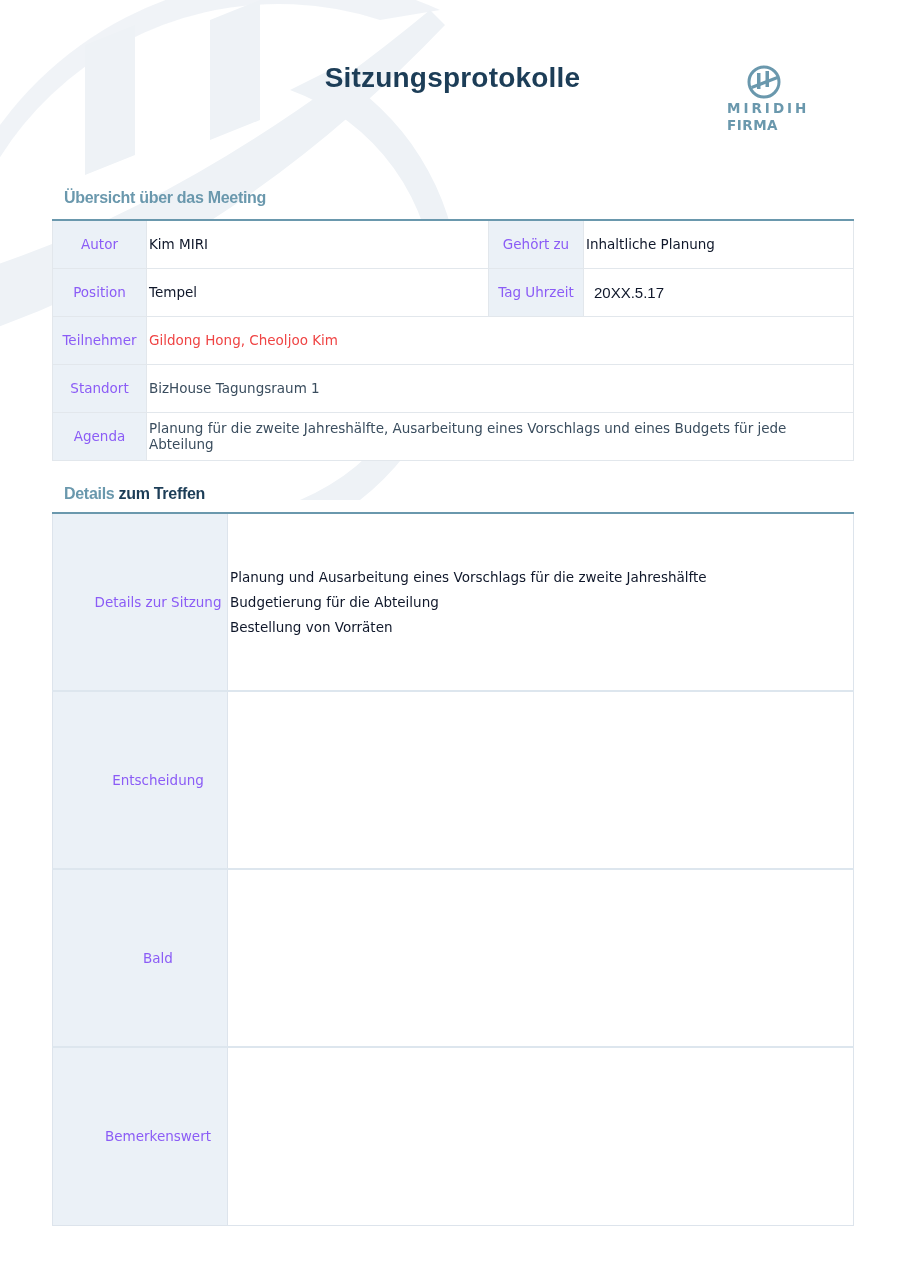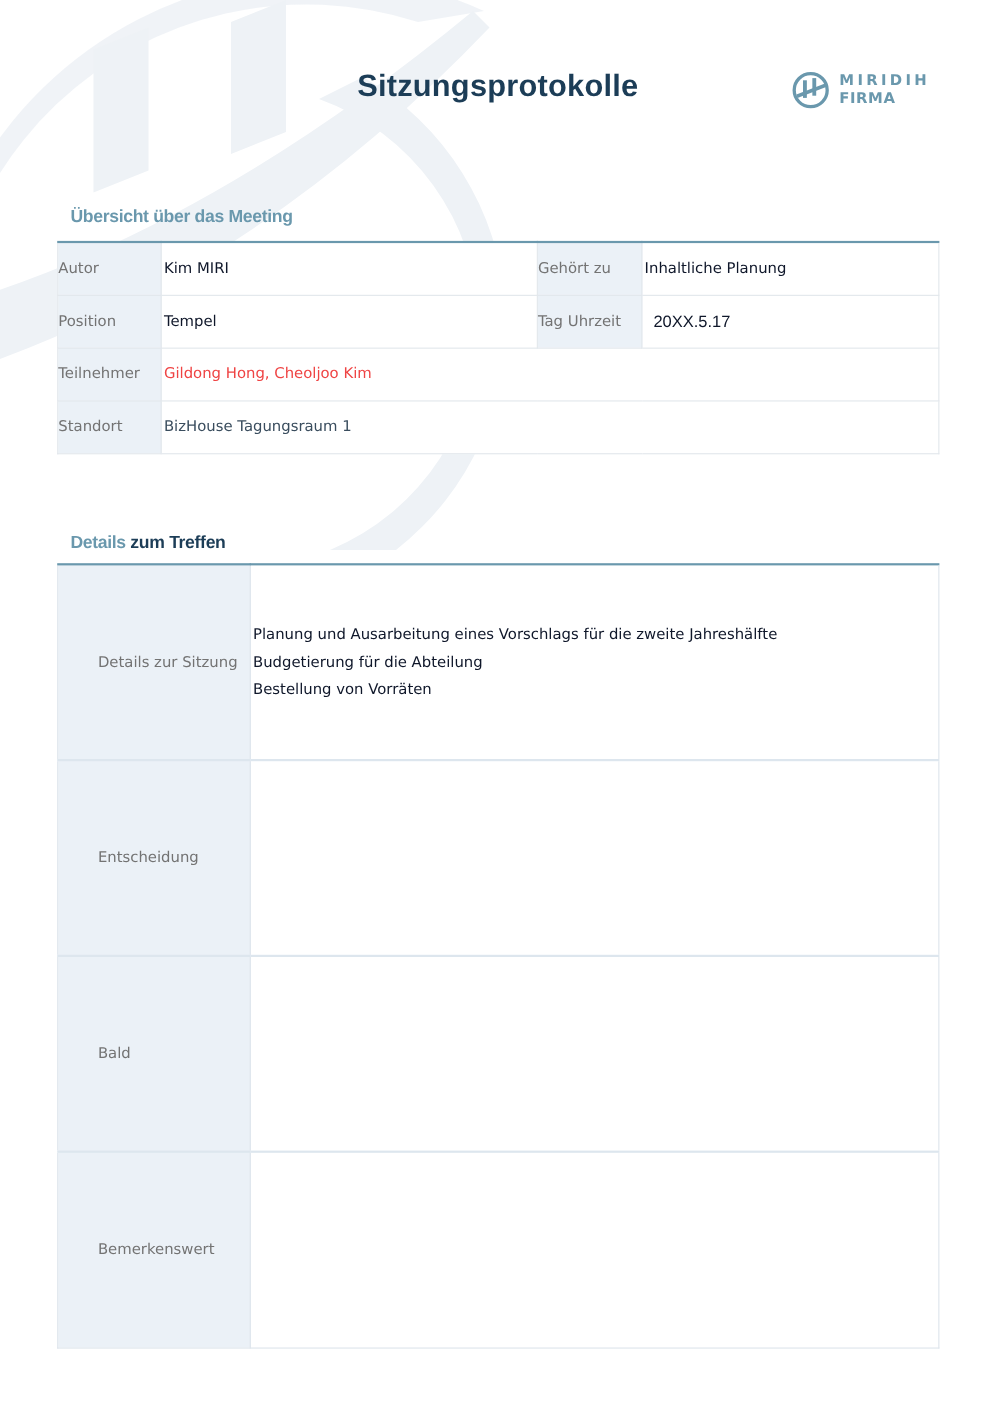--- a/index.html
+++ b/index.html
@@ -7,36 +7,36 @@
     body { position: relative; font-family: "DejaVu Sans", sans-serif; color: #1f2d3a; }
 
     .watermark { position: absolute; left: 0; top: 0; width: 520px; height: 520px; pointer-events: none; }
 
     .title {
       position: absolute; left: 0; width: 905px; top: 62px; text-align: center;
       font-family: "Liberation Sans", sans-serif; font-weight: bold; font-size: 28px; color: #1c3d57;
       letter-spacing: 0.2px;
     }
 
-    .logo { position: absolute; left: 719px; top: 64px; display: flex; align-items: center; }
+    .logo { position: absolute; left: 719px; top: 64px; display: flex; align-items: center; flex-direction: column; }
     .logo svg { width: 36px; height: 36px; }
     .logo-text { margin-left: 8px; font-family: "DejaVu Sans", sans-serif; font-weight: bold; color: #6a98ad; line-height: 17px; }
     .logo-text .l1 { font-size: 13.5px; letter-spacing: 3px; }
     .logo-text .l2 { font-size: 13.5px; letter-spacing: 0.5px; }
 
     .section-title {
       position: absolute; left: 64px; font-family: "Liberation Sans", sans-serif; font-weight: bold;
       font-size: 16px; letter-spacing: -0.3px;
     }
     .section-title .accent { color: #6a98ad; }
     .section-title .dark { color: #1c3d57; }
 
     table { position: absolute; border-collapse: collapse; background: #ffffff; }
     td { border: 1px solid #e2e7ec; font-size: 13.5px; font-family: "DejaVu Sans", sans-serif; }
-    td.label { background: #ebf1f7; color: #737373; text-align: left; }
+    td.label { background: #ebf1f7; color: #8b5cf6; text-align: center; }
     td.value { color: #0f172a; padding-left: 2px; }
 
     .overview { left: 52px; top: 219px; width: 802px; border-top: 2px solid #6a98ad; }
     .overview tr { height: 48px; }
     .overview td.label { width: 94px; }
     .overview td.label2 { width: 95px; }
 
     .details { left: 52px; top: 512px; width: 802px; border-top: 2px solid #6a98ad; }
     .details tr { height: 178px; }
     .details td.label { width: 175px; padding-left: 36px; }
@@ -93,20 +93,24 @@
     <td class="value date-val">20XX.5.17</td>
   </tr>
   <tr>
     <td class="label">Teilnehmer</td>
     <td class="value" colspan="3" style="color:#ef4444;">Gildong Hong, Cheoljoo Kim</td>
   </tr>
   <tr>
     <td class="label">Standort</td>
     <td class="value" colspan="3" style="color:#3a4d5e;">BizHouse Tagungsraum 1</td>
   </tr>
+  <tr>
+    <td class="label">Agenda</td>
+    <td class="value" colspan="3" style="color:#3a4d5e;">Planung für die zweite Jahreshälfte, Ausarbeitung eines Vorschlags und eines Budgets für jede Abteilung</td>
+  </tr>
 </tbody>
   </table>
 
 <div class="section-title" style="top:485px;">
   <span class="accent">Details</span><span class="dark"> zum Treffen</span>
 </div>
 
 <table class="details">
   <tbody>
       <tr>

